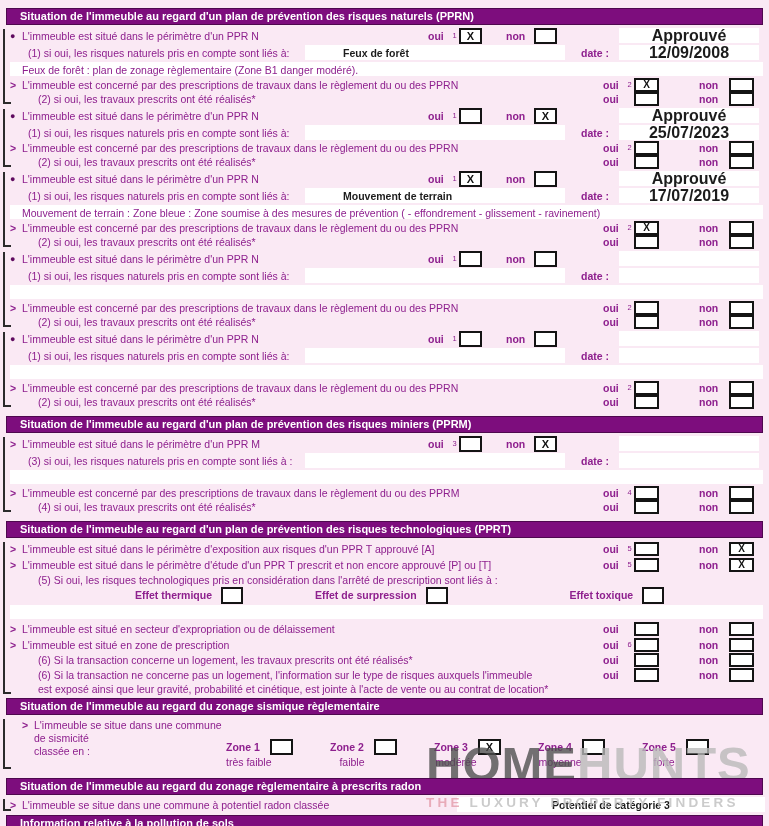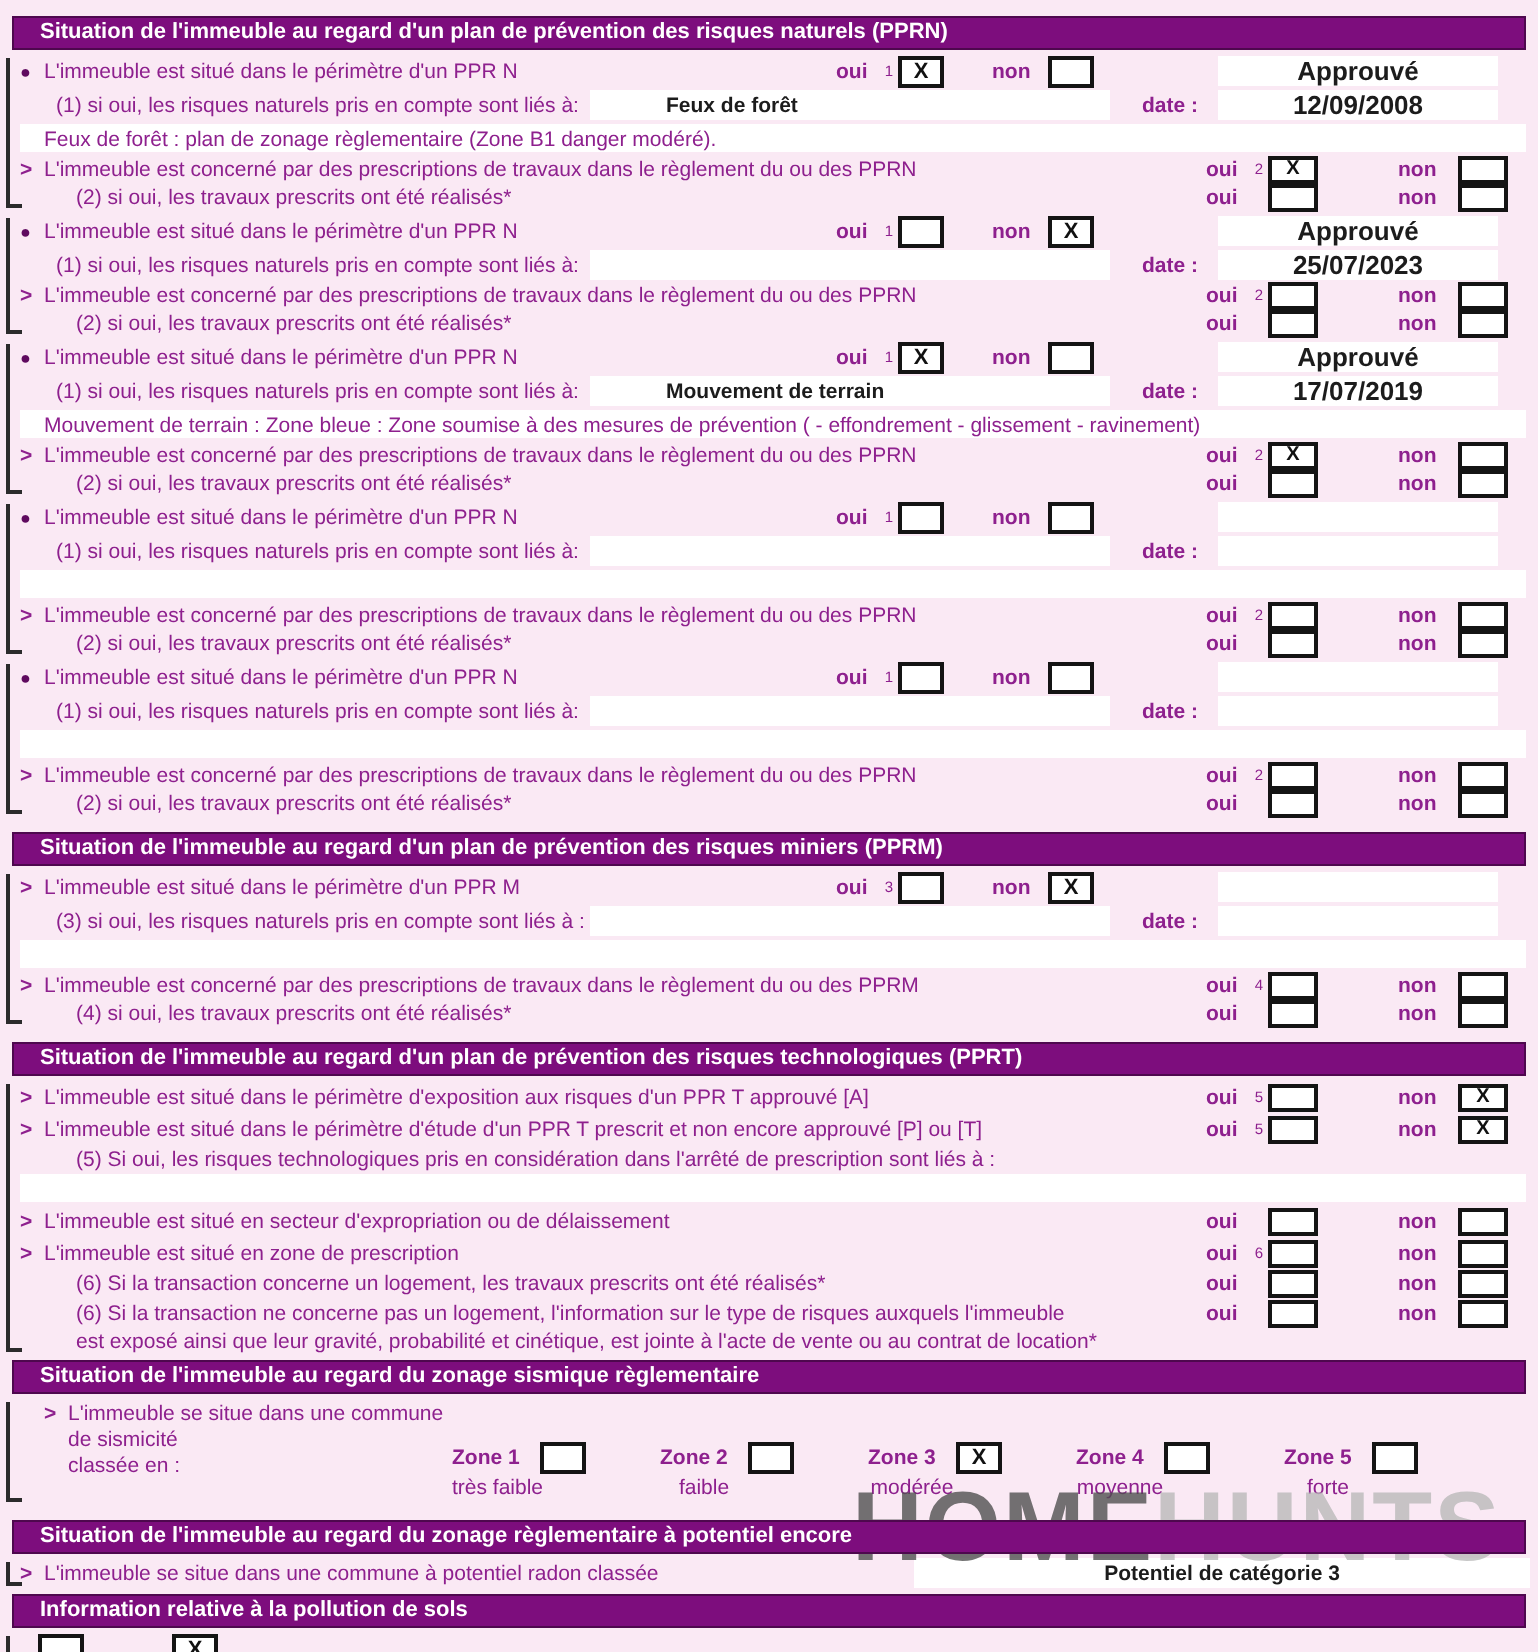--- a/index.html
+++ b/index.html
@@ -18,21 +18,21 @@
   .q2{flex:1 1 auto;}
   .lbl{font-weight:bold;}
   .sup{display:inline-block;width:9px;font-size:7.5px;vertical-align:4px;text-align:center;}
   .cb{box-sizing:border-box;flex:0 0 auto;background:#fff;border:2px solid #141414;
       display:flex;align-items:center;justify-content:center;
       font-weight:bold;color:#111;font-family:"Liberation Sans",sans-serif;}
   .cb-lg{width:23px;height:16px;font-size:11px;}
   .cb-sm{width:25px;height:14px;font-size:10px;}
   .cb-ef{width:22px;height:17px;font-size:11px;}
   .rstrip{flex:0 0 140px;background:#fff;height:15px;display:flex;align-items:center;justify-content:center;
-      font-weight:bold;color:#1c1c1c;font-size:13px;margin-right:20px;}
+      font-weight:bold;color:#1c1c1c;font-size:16px;margin-right:10px;}
   .rstrip-wide{flex:0 0 308px;background:#fff;height:15px;display:flex;align-items:center;justify-content:center;
       font-weight:bold;color:#1c1c1c;font-size:10.5px;margin-right:4px;}
   .istrip{box-sizing:border-box;flex:0 0 260px;background:#fff;height:15px;display:flex;align-items:center;
       padding-left:38px;font-weight:bold;color:#1c1c1c;font-size:10.5px;}
   .situe{height:17px;}
   .situe .w-oui{flex:0 0 22px;} .situe .sp24{flex:0 0 24px;} .situe .w-non{flex:0 0 24px;}
   .situe .sp4{flex:0 0 4px;} .situe .sp62{flex:0 0 62px;}
   .siou{height:17px;padding-left:18px;}
   .siou .sp16{flex:0 0 16px;} .siou .datel{flex:0 0 38px;font-weight:bold;}
   .note{height:14px;margin:1px 6px 2px 0;background:#fff;padding-left:12px;display:flex;align-items:flex-end;
@@ -375,20 +375,28 @@
       <span class="w-oui">oui</span>
       <span class="sup">5</span>
       <span class="cb cb-sm"></span>
       <span class="sp40"></span>
       <span class="w-non">non</span>
       <span class="sp4"></span>
       <span class="cb cb-sm mr15 checked">X</span>
     </div>
     <div class="row plain">
       <span>(5) Si oui, les risques technologiques pris en considération dans l'arrêté de prescription sont liés à :</span>
+    </div>
+    <div class="row effects">
+      <span class="elbl">Effet thermique</span>
+      <span class="cb cb-ef g1"></span>
+      <span class="elbl">Effet de surpression</span>
+      <span class="cb cb-ef g2"></span>
+      <span class="elbl">Effet toxique</span>
+      <span class="cb cb-ef"></span>
     </div>
     <div class="row note">
       <span></span>
     </div>
     <div class="row conc" style="height:16px;margin-top:2px;">
       <span class="marker">&gt;</span>
       <span class="q">L'immeuble est situé en secteur d'expropriation ou de délaissement</span>
       <span class="w-oui">oui</span>
       <span class="sup"></span>
       <span class="cb cb-sm"></span>
@@ -475,21 +483,21 @@
         <span class="zone-top">
             <span class="zlbl">Zone 5</span>
             <span class="cb cb-lg"></span>
           </span>
         <span class="zone-sub" style="display:block;">forte</span>
       </span>
     </div>
   </div>
 
   <div class="hdr mt4">
-    <span>Situation de l'immeuble au regard du zonage règlementaire à potentiel encore</span>
+    <span>Situation de l'immeuble au regard du zonage règlementaire à prescrits radon</span>
   </div>
   <div class="blk">
     <div class="row radon-row">
       <span class="marker">&gt;</span>
       <span class="q">L'immeuble se situe dans une commune à potentiel radon classée</span>
       <span class="rstrip-wide">Potentiel de catégorie 3</span>
     </div>
   </div>
 
   <div class="hdr mt3">

